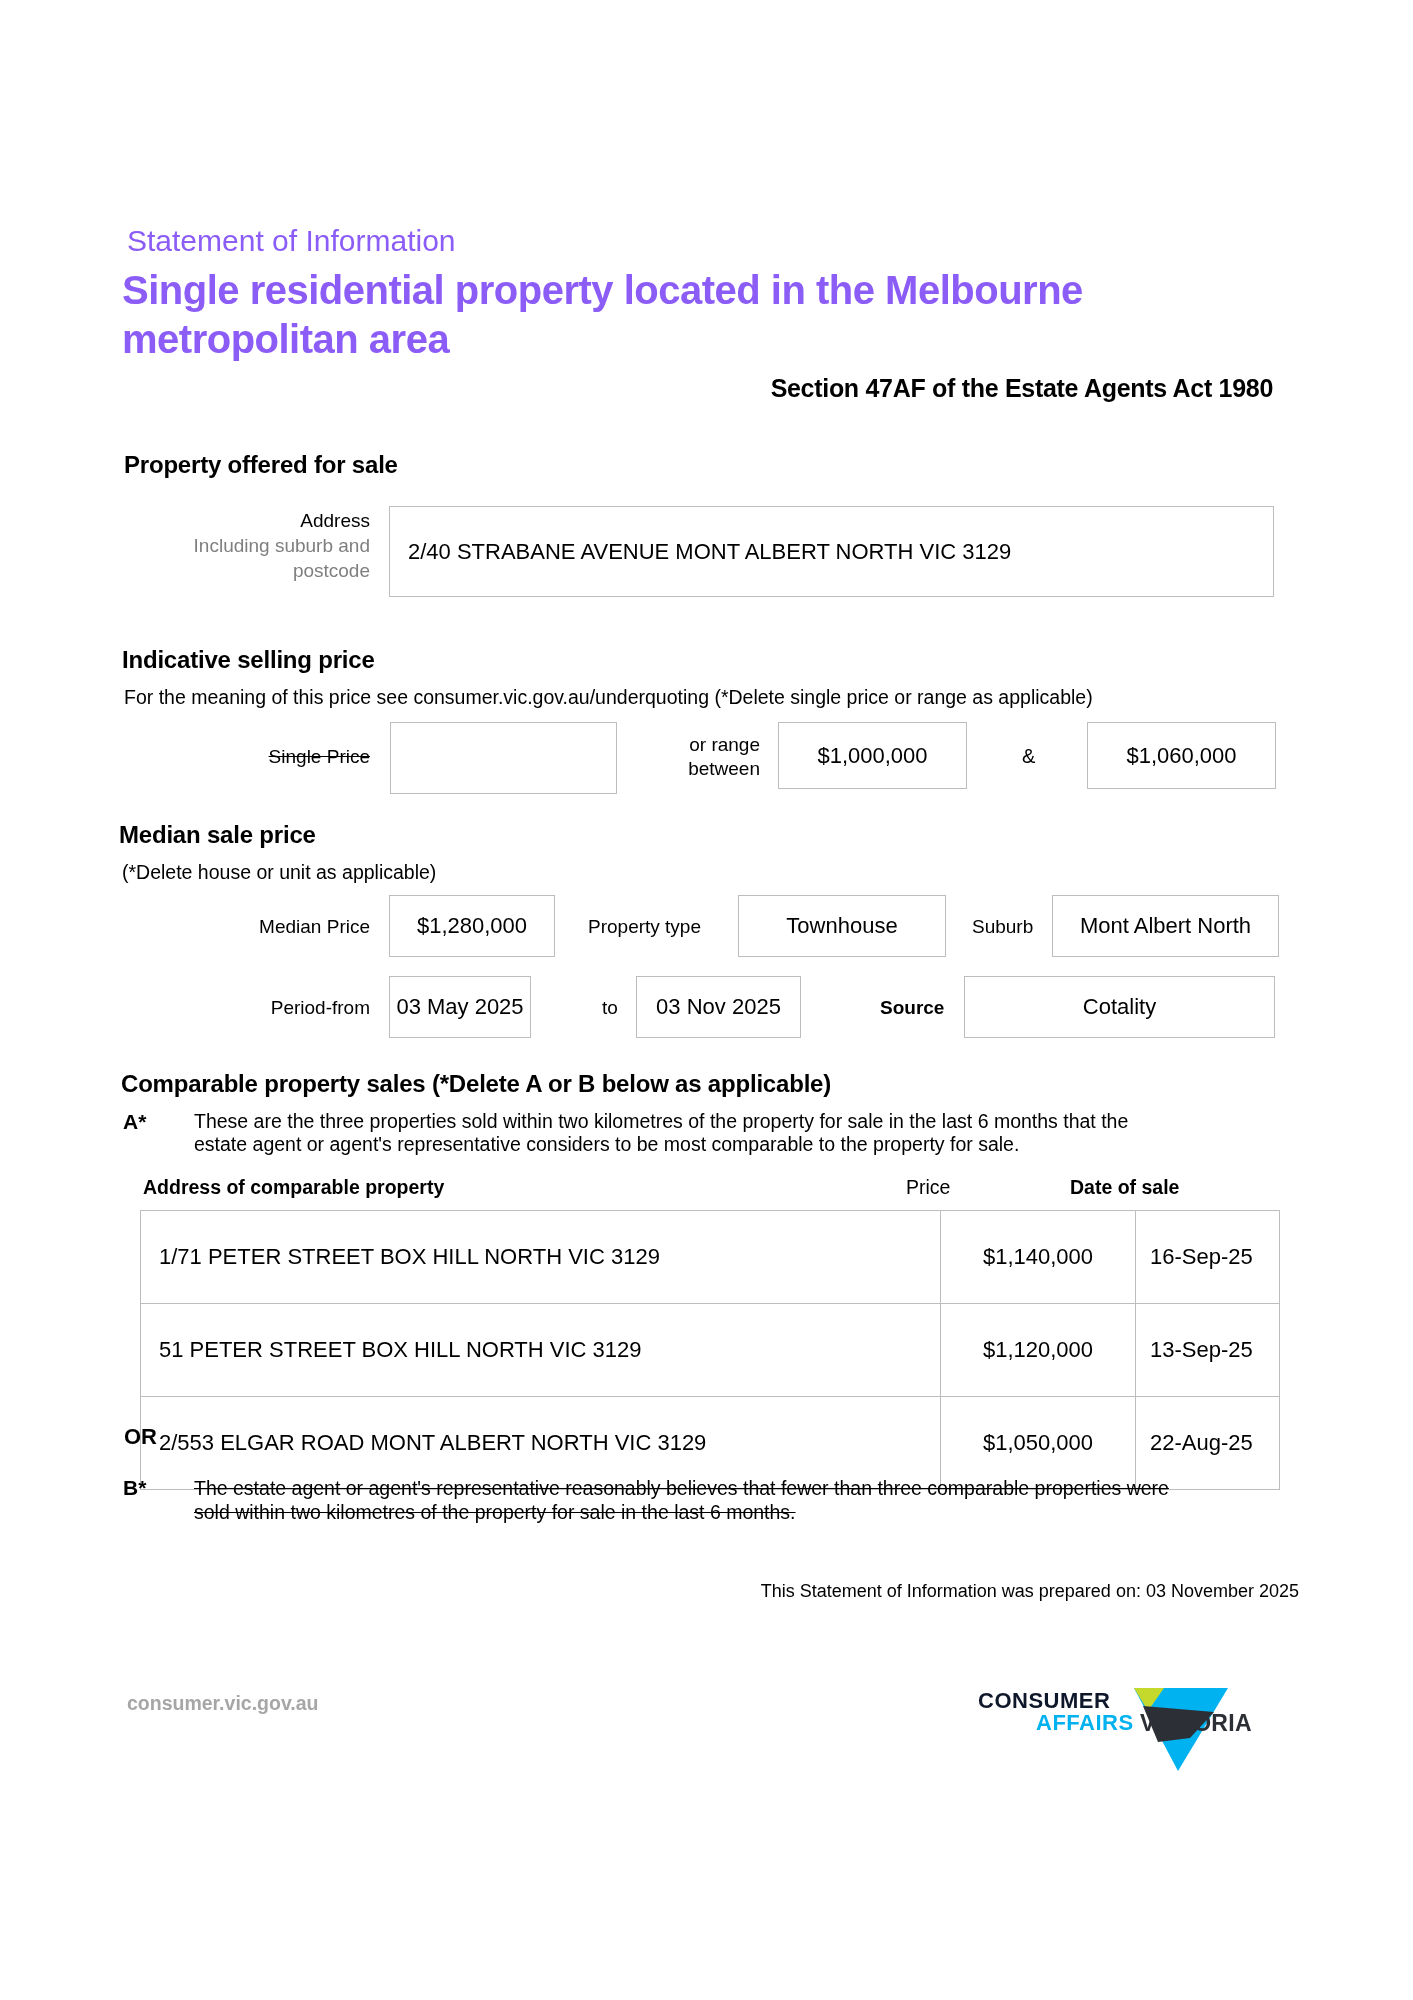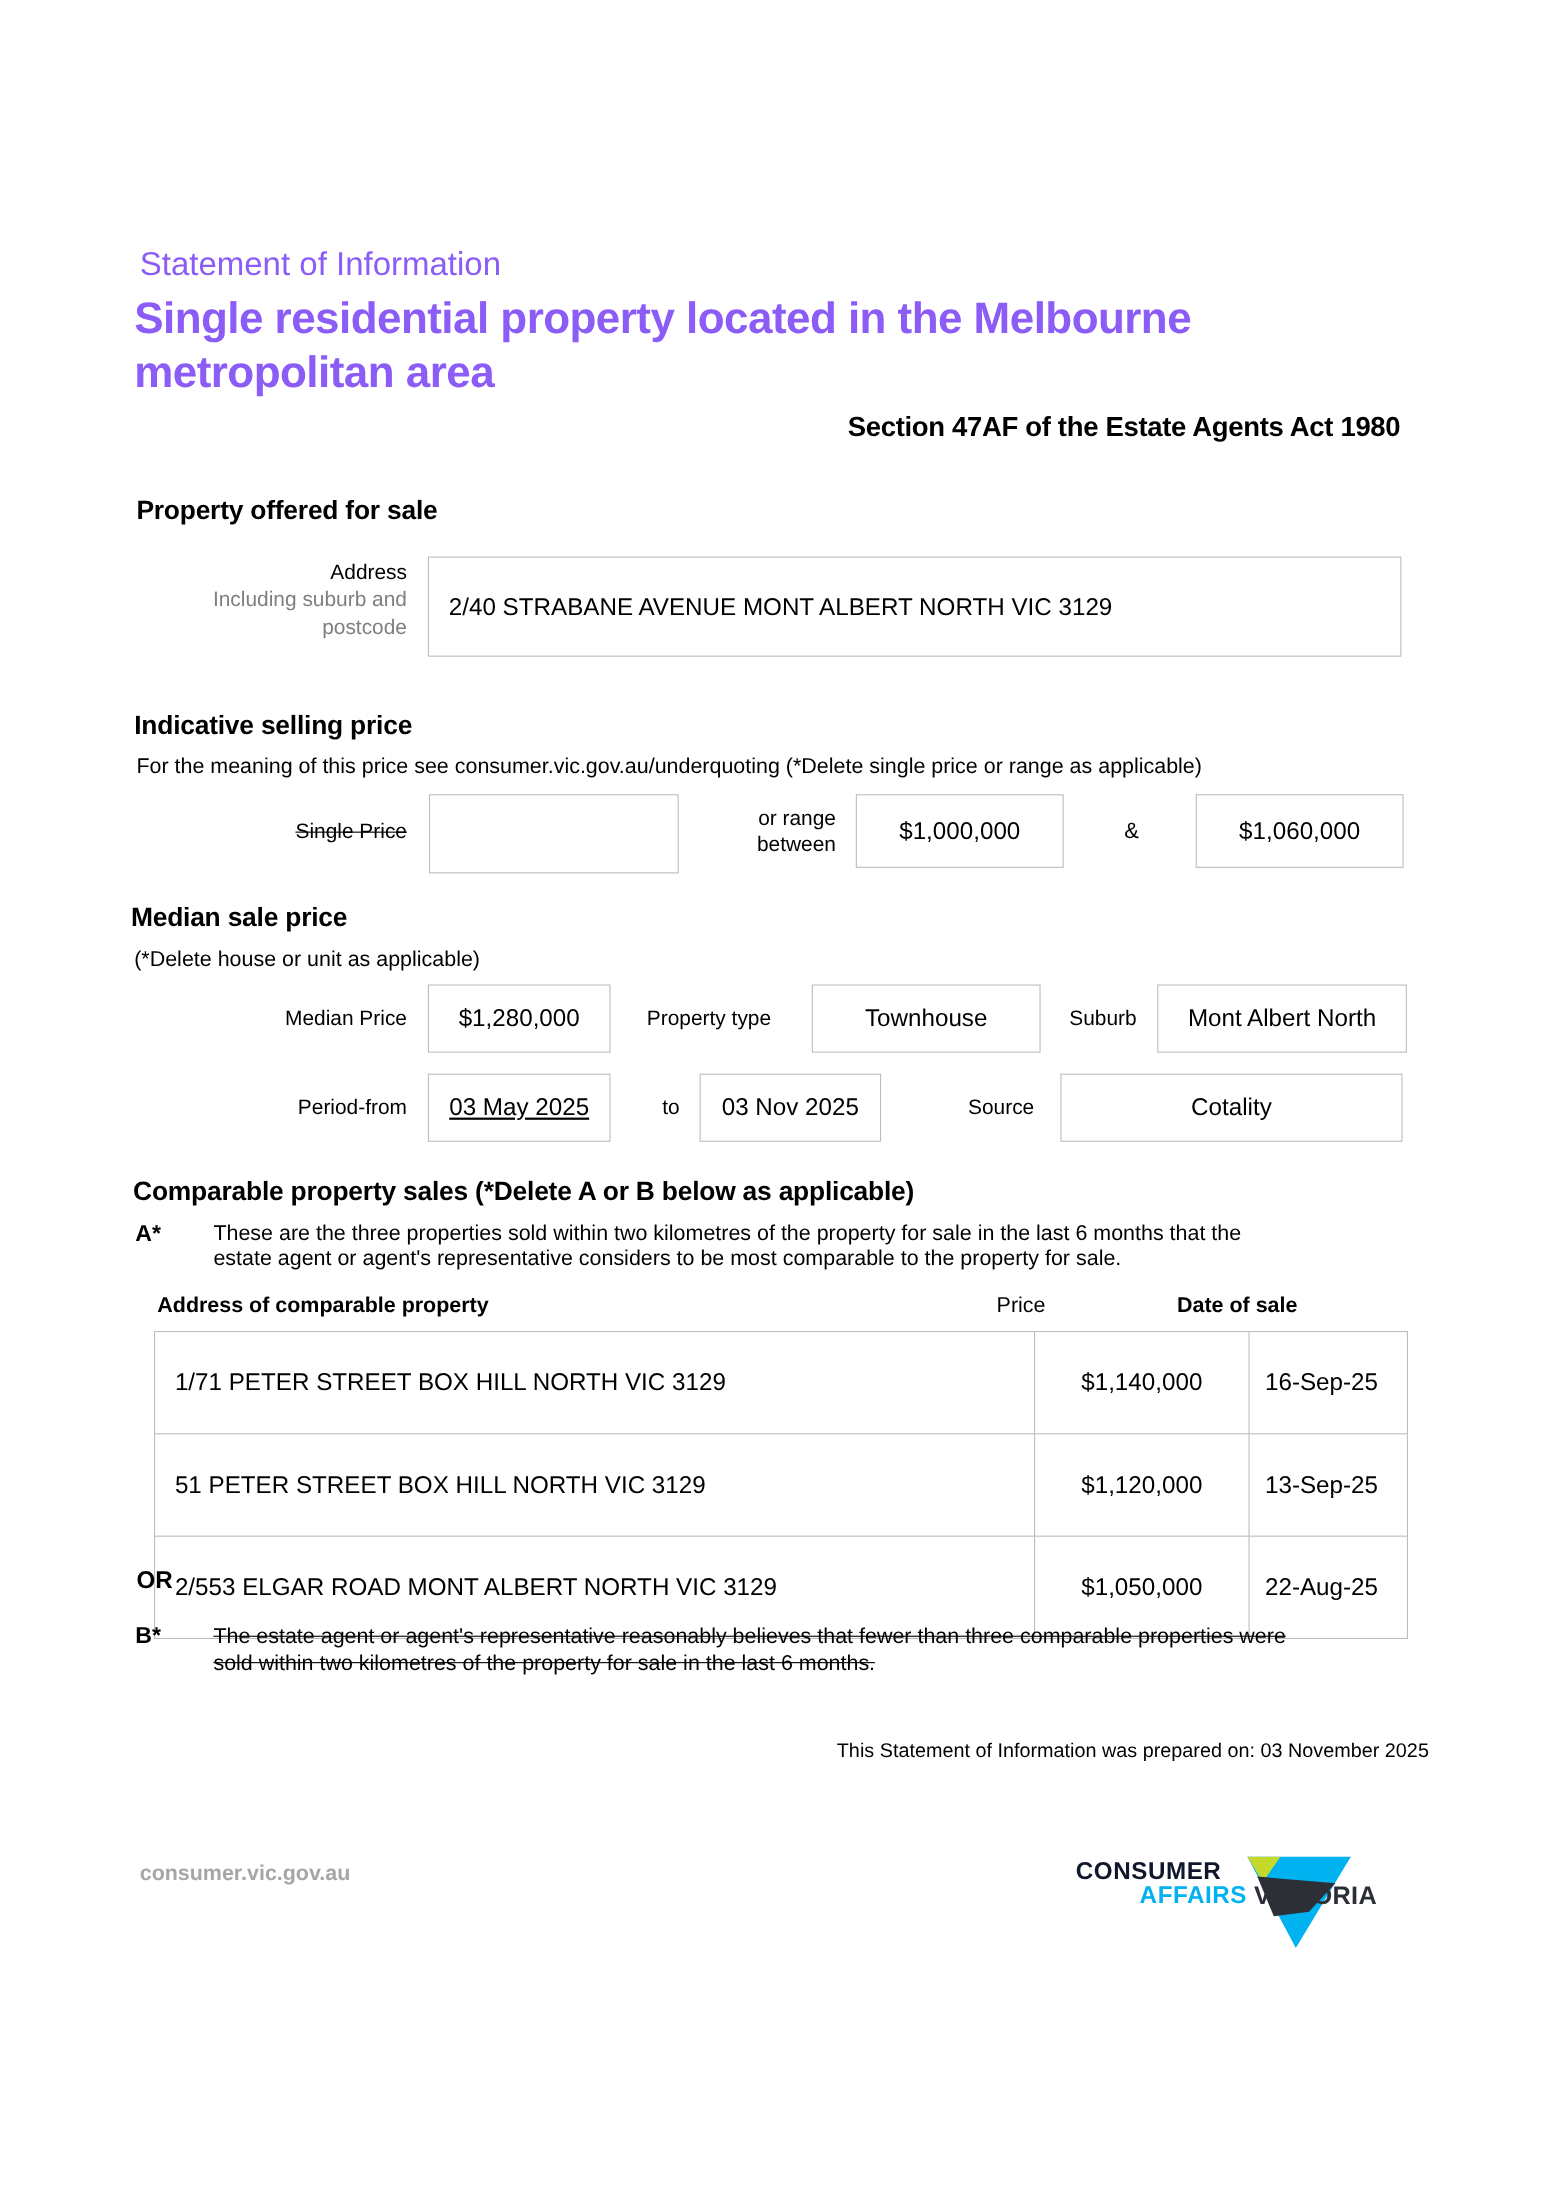--- a/index.html
+++ b/index.html
@@ -71,28 +71,28 @@
 <div class="label" style="left:588px; top:916px;">Property type</div>
 <div class="box center" style="left:738px; top:895px; width:208px; height:62px;">
   <span>Townhouse</span>
 </div>
 <div class="label" style="left:972px; top:916px;">Suburb</div>
 <div class="box center" style="left:1052px; top:895px; width:227px; height:62px;">
   <span>Mont Albert North</span>
 </div>
 
 <div class="label" style="right:1043px; top:997px;">Period-from</div>
-<div class="box center" style="left:389px; top:976px; width:166px; height:62px;text-decoration:underline;">
+<div class="box center" style="left:389px; top:976px; width:142px; height:62px;">
   <span>03 May 2025</span>
 </div>
 <div class="label" style="left:602px; top:997px;">to</div>
 <div class="box center" style="left:636px; top:976px; width:165px; height:62px;">
   <span>03 Nov 2025</span>
 </div>
-<div class="label" style="left:880px; top:997px;">Source</div>
+<div class="label" style="left:880px; top:997px;font-weight:bold;">Source</div>
 <div class="box center" style="left:964px; top:976px; width:311px; height:62px;">
   <span>Cotality</span>
 </div>
 
 <div class="h2" style="left:121px; top:1070px;">Comparable property sales (*Delete A or B below as applicable)</div>
 <div class="abs" style="left:123px; top:1110px; font-size:21px; font-weight:bold;">A*</div>
 <div class="abs" style="left:194px; top:1110px; font-size:19.5px; line-height:23px;">
   <div>These are the three properties sold within two kilometres of the property for sale in the last 6 months that the</div>
   <div>estate agent or agent's representative considers to be most comparable to the property for sale.</div>
 </div>

